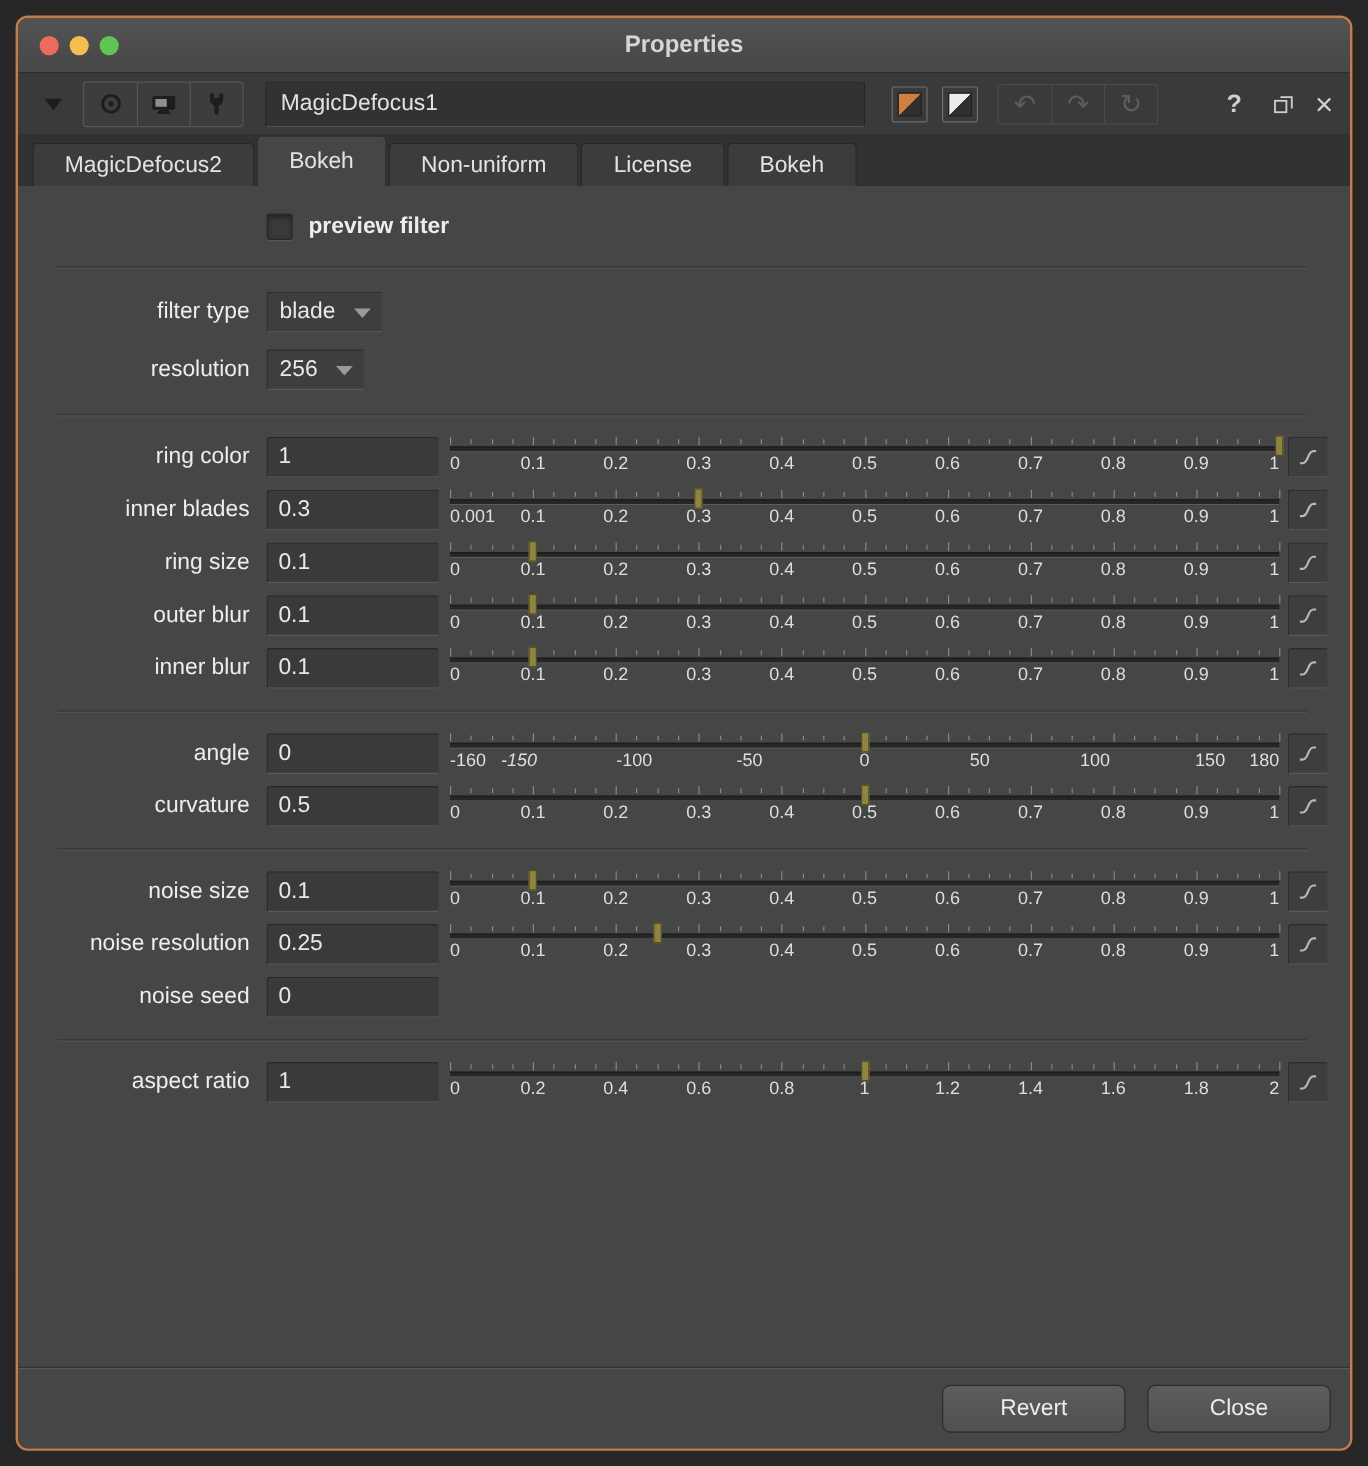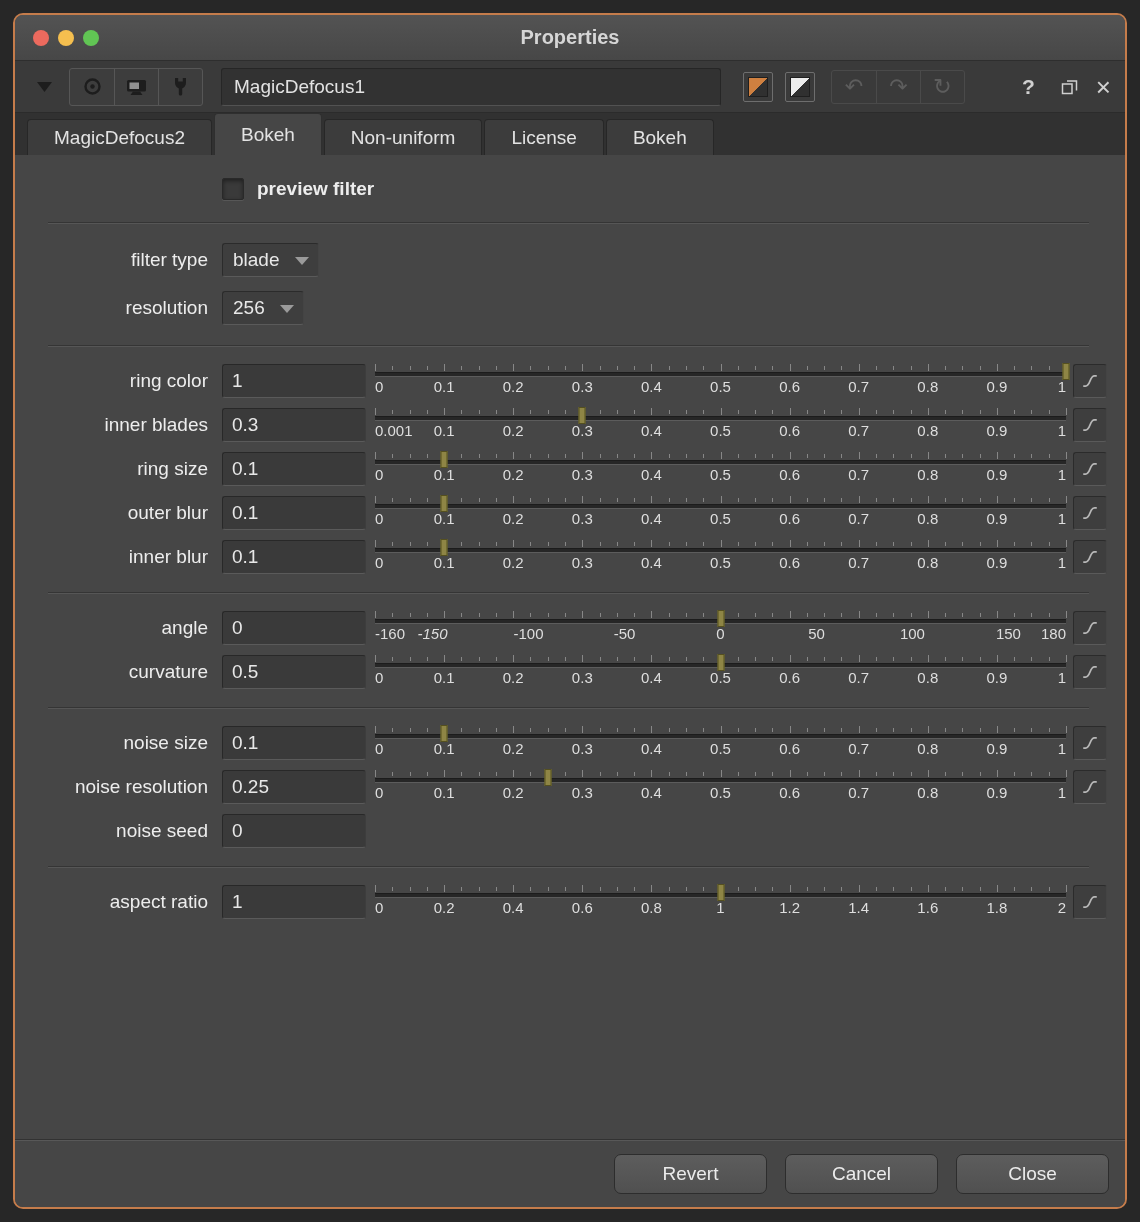--- a/index.html
+++ b/index.html
@@ -950,17 +950,16 @@
             <svg width="18" height="18" viewBox="0 0 16 16">
               <path d="M2 12.5 H4 C8.5 12.5 7.5 3.5 12 3.5 H14" fill="none" stroke="#b8b8b8" stroke-width="1.6"></path>
             </svg>
           </div>
         </div>
       </div>
     </div>
 
   <div class="footer">
     <button class="fbtn">Revert</button>
-    <button class="fbtn">Cancel</button>
     <button class="fbtn">Close</button>
   </div>
 
 </div>
 
 </body></html>

